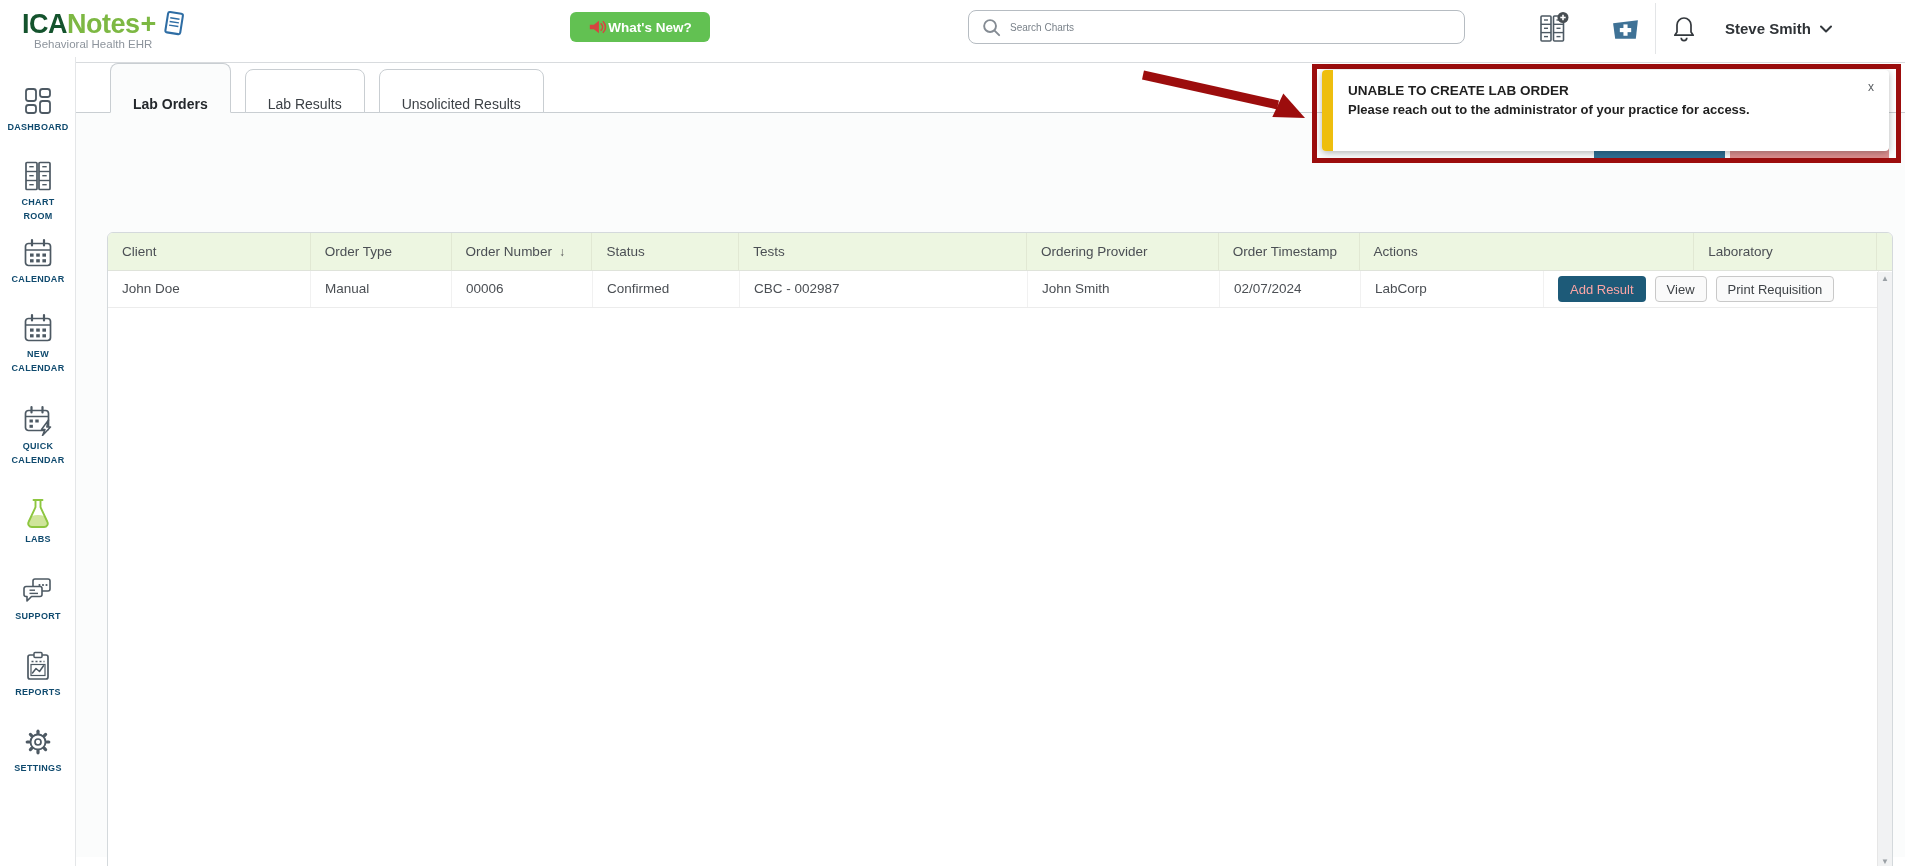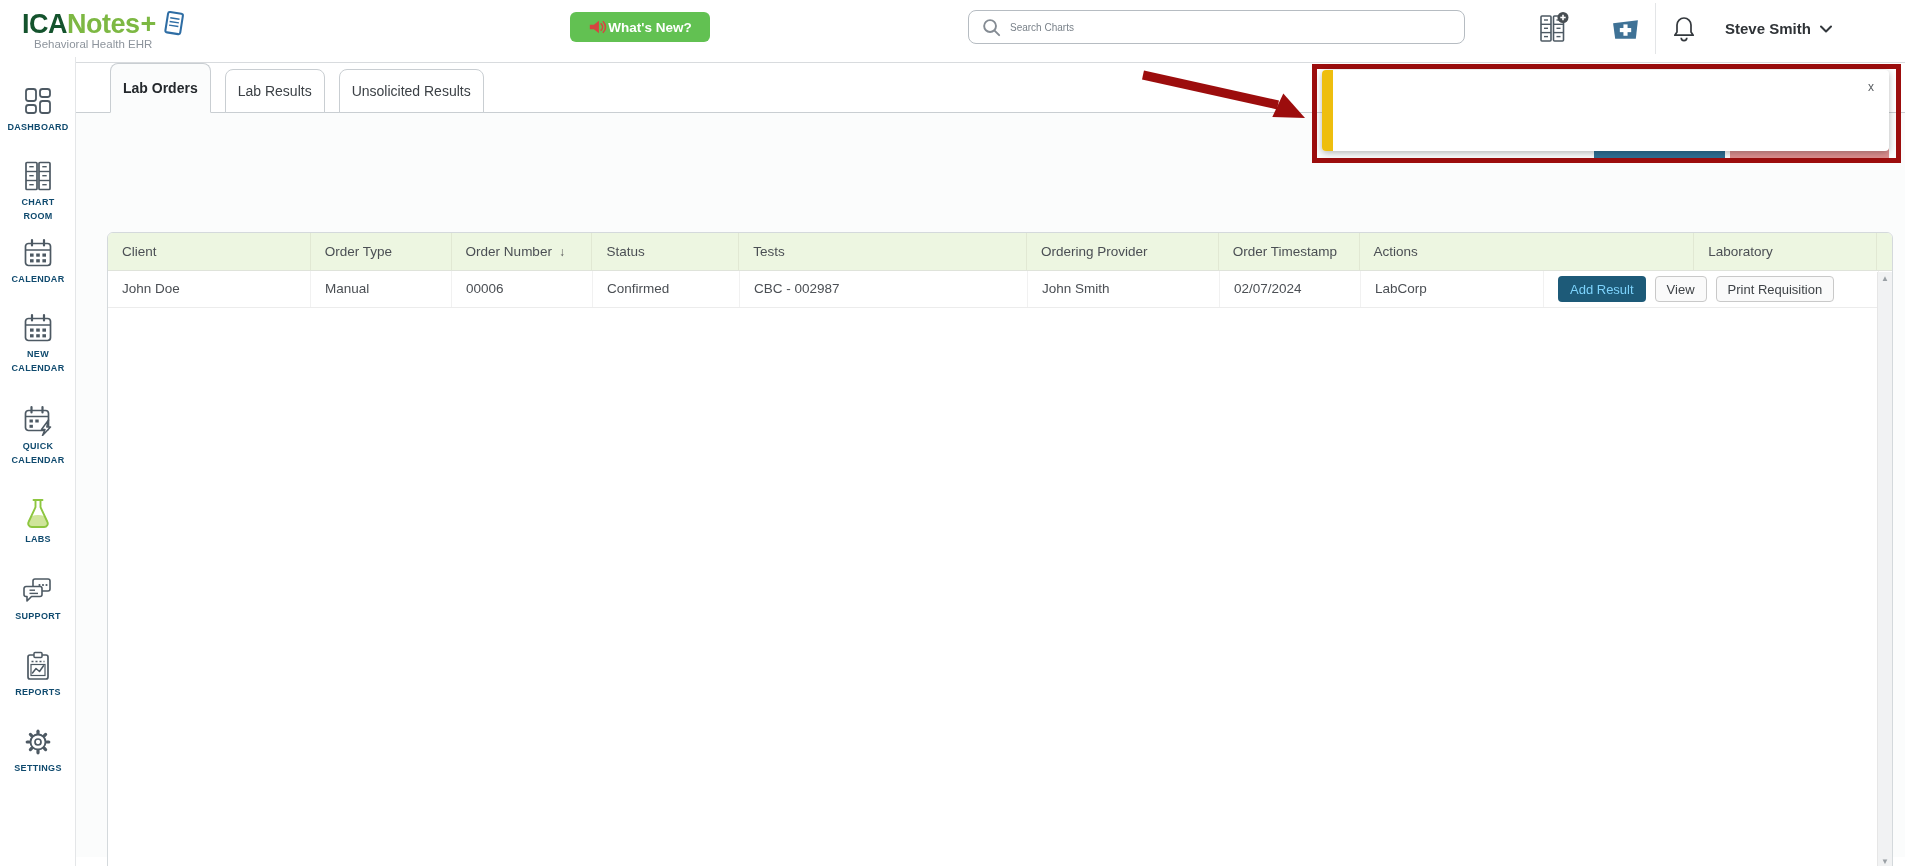--- a/index.html
+++ b/index.html
@@ -37,38 +37,38 @@
   .nav-item svg { margin:0 auto 4px auto; }
   .nav-label { font-size:9px; font-weight:bold; color:#0f4a6e; letter-spacing:0.3px; width:64px;
     margin:0 auto; line-height:1.55; }
 
   
   .main { position:absolute; left:76px; top:57px; width:1829px; height:800px; background:#fff; }
   .main-top-border { position:absolute; left:0; top:5px; width:1829px; height:1px; background:#d8dbde; }
   .panel { position:absolute; left:0; top:55px; width:1829px; height:745px; background:#fbfcfc;
     border-top:1px solid #c9ced2; z-index:1; }
   .tabs { position:absolute; left:34px; top:6px; height:50px; display:flex; align-items:flex-end; gap:14px; z-index:3; }
-  .tab { display:flex; align-items:center; padding:0 12px; height:44px; background:#fff;
+  .tab { display:flex; align-items:flex-end; padding:0 22px; height:44px; background:#fff;
     border:1px solid #c9ced2; border-radius:8px 8px 0 0; font-size:14px; color:#3c4146; cursor:pointer; }
   .tab.active { height:50px; background:#fbfcfc; border-bottom:1px solid #fbfcfc; font-weight:bold; color:#24282c; }
 
   
   .grid { position:absolute; left:31px; top:119px; width:1786px; height:675px; background:#fff;
     border:1px solid #d4d9dc; border-radius:6px; display:flex; flex-direction:column; overflow:hidden; }
   .ghead { height:38px; background:#edf6e1; display:flex; border-bottom:1px solid #dfe3da; flex:none; }
   .ghead .cell { line-height:37px; font-size:13.5px; color:#4b4f54; padding-left:14px;
     border-right:1px solid #e1e8d3; white-space:nowrap; overflow:hidden; }
   .sort-arrow { font-size:12px; color:#555; margin-left:7px; }
   .grow { height:37px; display:flex; border-bottom:1px solid #ececec; flex:none; background:#fff; }
   .grow .cell { line-height:36px; font-size:13.5px; color:#4b4f54; padding-left:14px;
     border-right:1px solid #f1f1f1; white-space:nowrap; overflow:hidden; }
   .c0{width:203px;} .c1{width:141px;} .c2{width:141px;} .c3{width:147px;} .c4{width:288px;}
   .c5{width:192px;} .c6{width:141px;} .c7{width:183px;} .c8{width:335px;} .c9{width:15px; border-right:none !important;}
   .cell.actions { display:flex; align-items:center; gap:9px; }
-  .btn-primary { height:26px; padding:5px 12px; border:none; border-radius:4px; background:#1d5a78; color:#7dd3fc;
+  .btn-primary { height:26px; padding:5px 12px; border:none; border-radius:4px; background:#1d5a78; color:#fca5a5;
     font-size:13px; cursor:pointer; font-family:inherit; }
   .btn-light { height:26px; padding:0 11px; border:1px solid #c9c9c9; border-radius:4px; background:#fafafa;
     color:#3f4347; font-size:13px; cursor:pointer; font-family:inherit; }
   .gbody { flex:1; background:#fff; }
   .vscroll { position:absolute; right:0; top:39px; bottom:37px; width:15px; background:#f1f2f3;
     border-left:1px solid #e6e6e6; display:flex; flex-direction:column; justify-content:space-between;
     align-items:center; padding:3px 0; }
   .vscroll span { font-size:8px; color:#9aa0a5; cursor:pointer; line-height:1; }
 
   
@@ -380,20 +380,24 @@
 
     </div>
   </div>
 </div>
 
 <div class="annotation">
   <div class="sliver teal"></div>
   <div class="sliver pink"></div>
   <div class="toast">
     <div class="toast-bar"></div>
+    <div class="toast-text">
+      <div class="toast-title">UNABLE TO CREATE LAB ORDER</div>
+      <div class="toast-msg">Please reach out to the administrator of your practice for access.</div>
+    </div>
     <button class="toast-close">x</button>
   </div>
 </div>
 
 <svg class="arrow-svg" width="180" height="60" viewBox="0 0 180 60">
   <line x1="8" y1="9" x2="143" y2="39" stroke="#9c0d0d" stroke-width="9"></line>
   <polygon points="170,52 137.3,51.1 148.3,27.5" fill="#9c0d0d"></polygon>
 </svg>
 
 </body></html>

